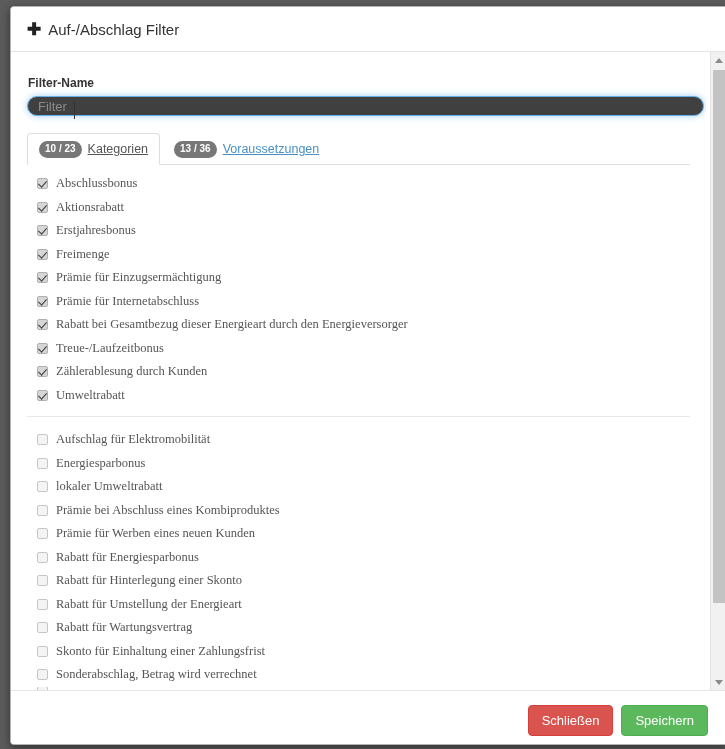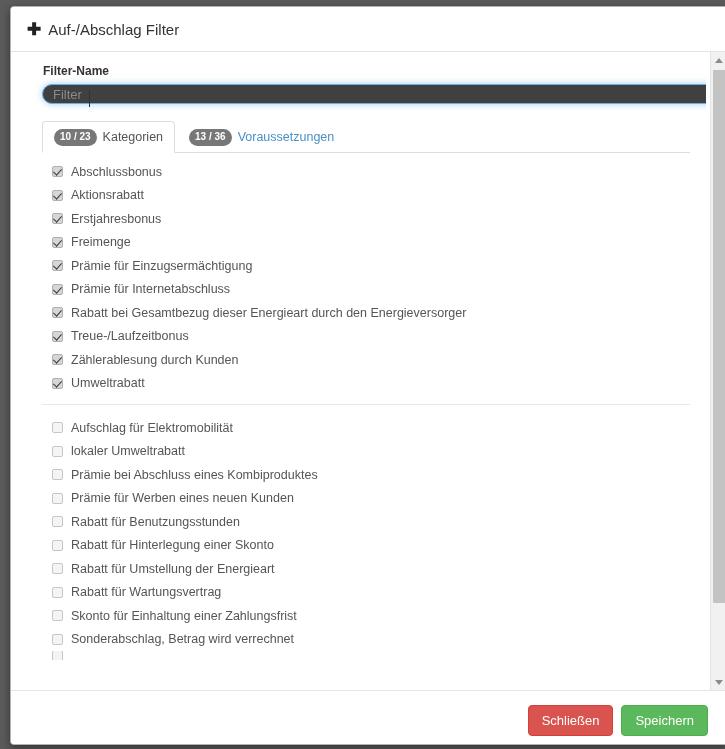--- a/index.html
+++ b/index.html
@@ -62,24 +62,24 @@
 
   
   .modal-body-wrap {
     flex: 1 1 auto;
     position: relative;
     overflow: hidden;
     background: #fff;
   }
   .modal-body {
     position: absolute;
-    left: 0; top: 0;
+    left: 0; top: 12px;
     width: 695px;
     height: 100%;
-    padding: 12px 16px 0 31px;
+    padding: 12px 16px 0 16px;
     box-sizing: border-box;
     overflow: hidden;
   }
 
   .form-label {
     font-size: 12px;
     font-weight: bold;
     color: #333;
     margin: 0 0 6px 1px;
   }
@@ -134,40 +134,42 @@
     position: relative;
     top: 1px;
   }
   .tab.active {
     background: #fff;
     border-color: #dddddd #dddddd #ffffff;
     color: #555;
   }
   .tab .tab-label {
     color: #555;
+    text-decoration: underline;
   }
   .tab.inactive .tab-label {
     color: #4a90c4;
   }
   .badge {
     display: inline-block;
     background: #777777;
     color: #ffffff;
     font-size: 10px;
     font-weight: bold;
     line-height: 1;
     padding: 3px 6px 4px 6px;
     border-radius: 10px;
     margin-right: 6px;
     letter-spacing: 0px;
   }
 
   
   .check-list {
     padding-top: 7px;
+    font-family: Liberation Serif, serif;
   }
   .check-row {
     display: flex;
     align-items: center;
     height: 23.5px;
     cursor: pointer;
   }
   .cb {
     width: 11px;
     height: 11px;
@@ -366,33 +368,37 @@
 
         <div class="group-divider"></div>
 
         <div>
           <div class="check-row">
             <span class="cb unchecked"></span>
             <span class="check-label">Aufschlag für Elektromobilität</span>
           </div>
           <div class="check-row">
             <span class="cb unchecked"></span>
+            <span class="check-label">Energiesparbonus</span>
+          </div>
+          <div class="check-row">
+            <span class="cb unchecked"></span>
             <span class="check-label">lokaler Umweltrabatt</span>
           </div>
           <div class="check-row">
             <span class="cb unchecked"></span>
             <span class="check-label">Prämie bei Abschluss eines Kombiproduktes</span>
           </div>
           <div class="check-row">
             <span class="cb unchecked"></span>
             <span class="check-label">Prämie für Werben eines neuen Kunden</span>
           </div>
           <div class="check-row">
             <span class="cb unchecked"></span>
-            <span class="check-label">Rabatt für Benutzungsstunden</span>
+            <span class="check-label">Rabatt für Energiesparbonus</span>
           </div>
           <div class="check-row">
             <span class="cb unchecked"></span>
             <span class="check-label">Rabatt für Hinterlegung einer Skonto</span>
           </div>
           <div class="check-row">
             <span class="cb unchecked"></span>
             <span class="check-label">Rabatt für Umstellung der Energieart</span>
           </div>
           <div class="check-row">

